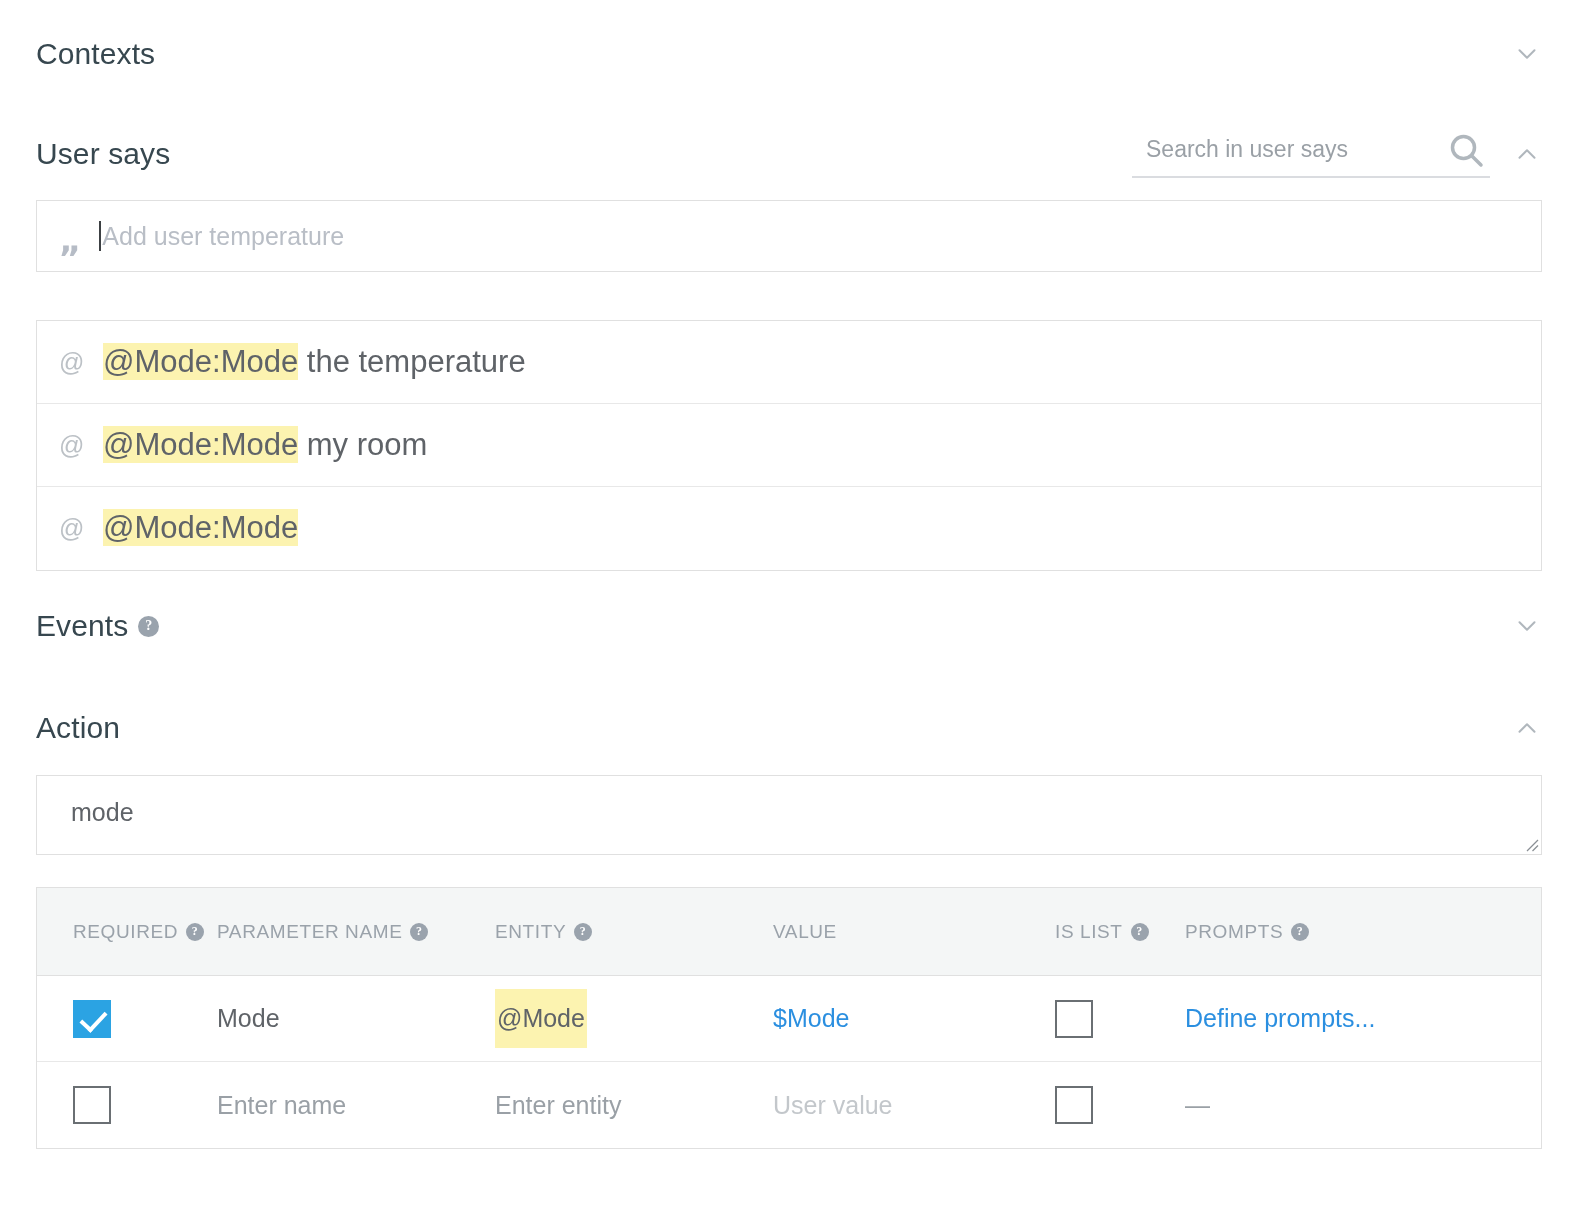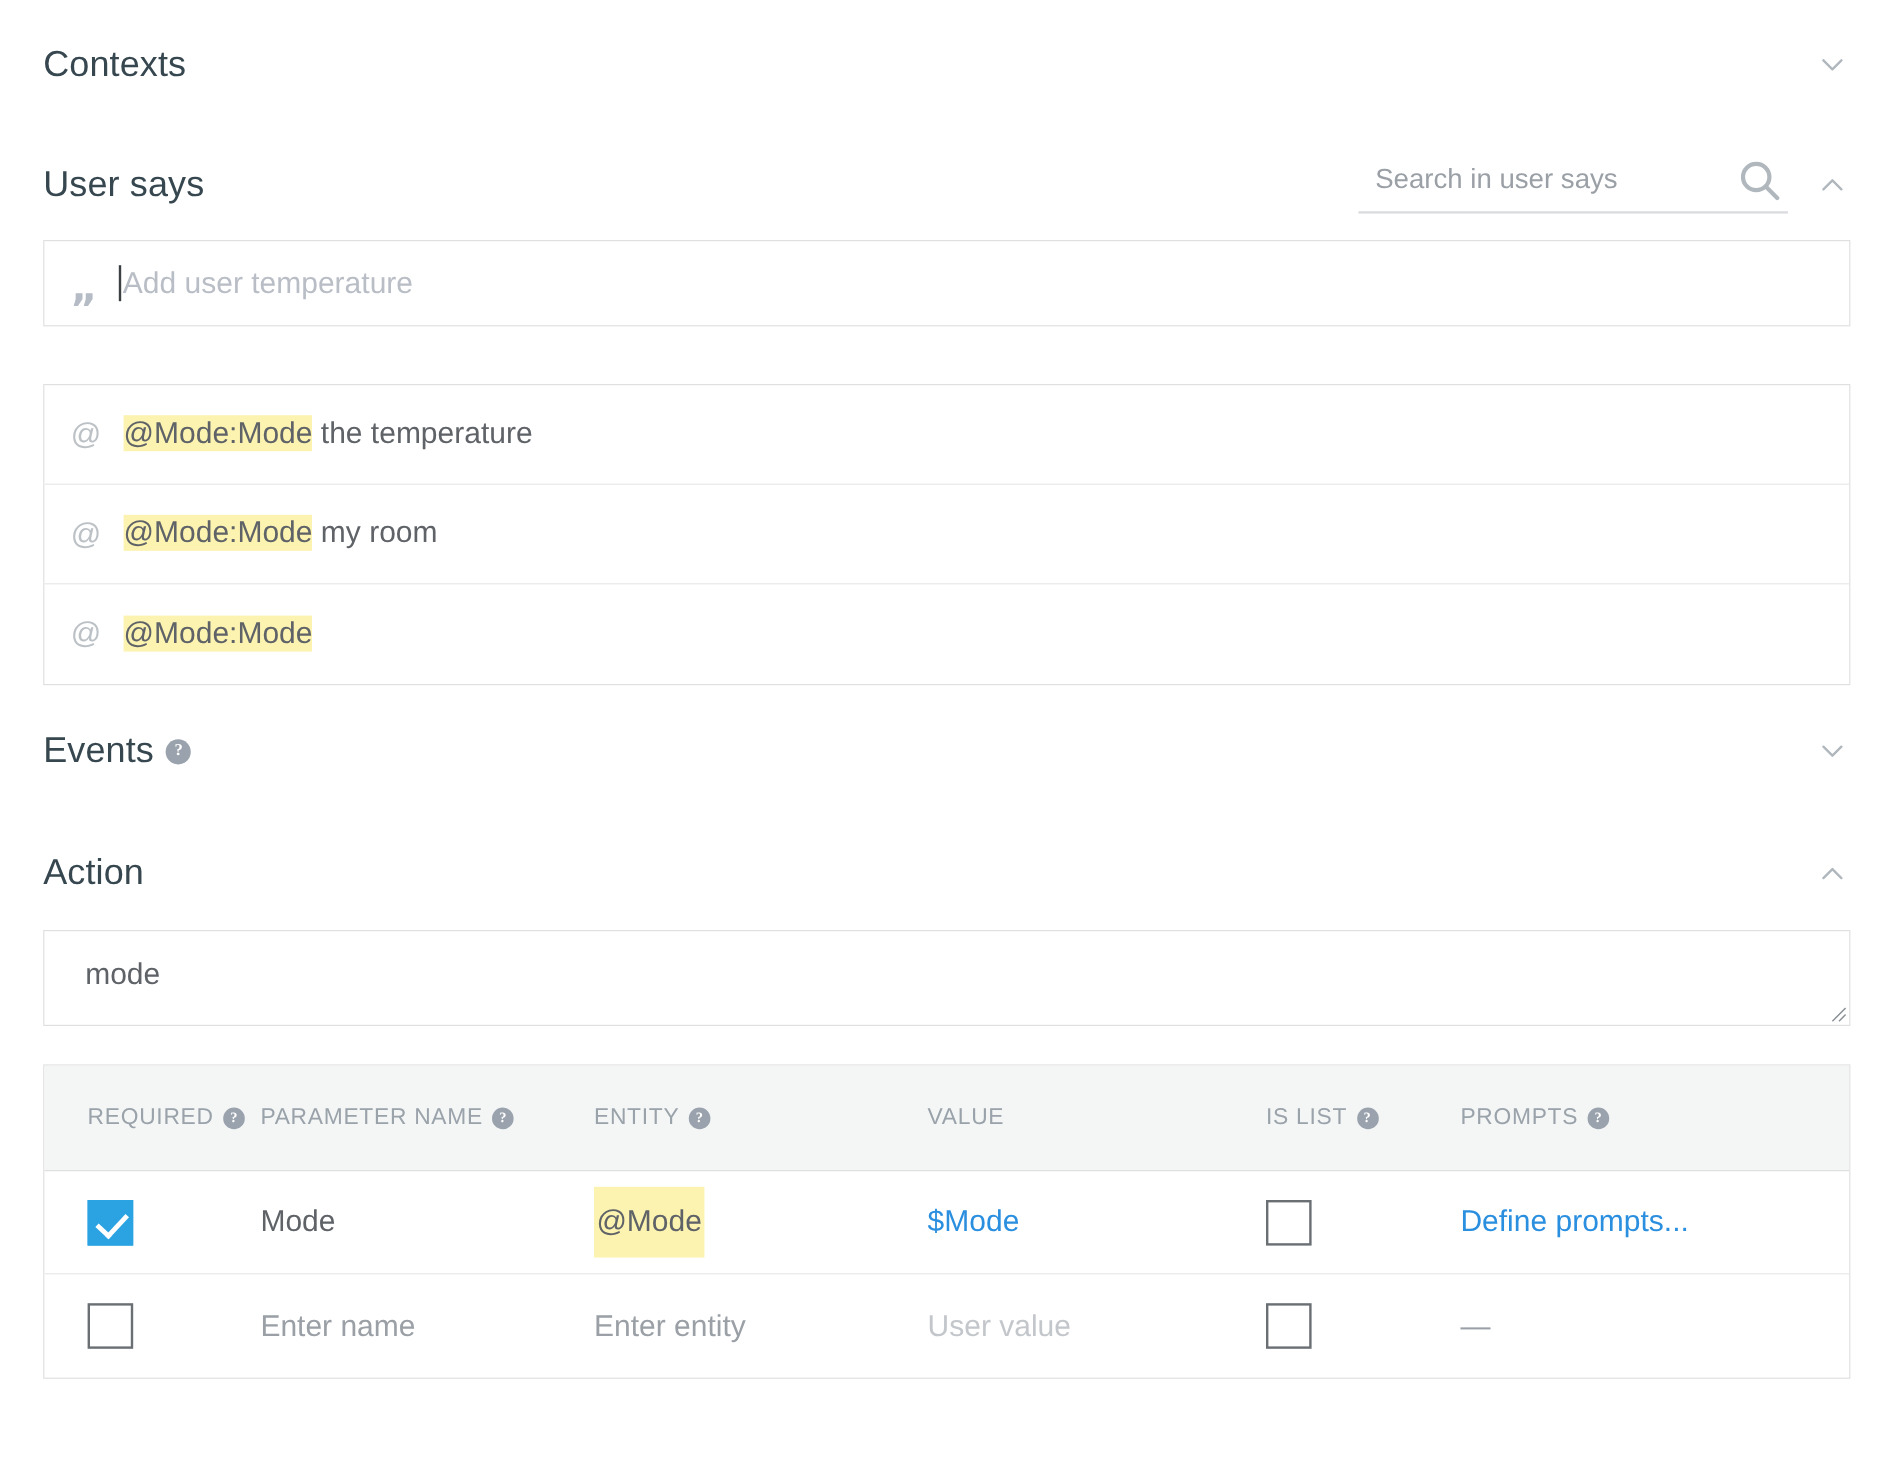--- a/index.html
+++ b/index.html
@@ -165,21 +165,21 @@
   }
   .usersays-item:last-child { border-bottom: none; }
   .at-icon {
     width: 44px;
     flex: none;
     font-size: 25px;
     color: #bcc1c6;
     line-height: 1;
   }
   .utterance {
-    font-size: 25px;
+    font-size: 31px;
     color: #5f6368;
     line-height: 1.1;
     white-space: nowrap;
   }
   .hl {
     background: #fcf3b0;
     padding: 1px 0;
   }
 
   
@@ -247,21 +247,21 @@
     border-bottom: 1px solid #e8e8e8;
   }
   .params-row:last-child { border-bottom: none; }
 
   .col { display: flex; align-items: center; flex: none; }
   .c-required  { width: 180px; padding-left: 36px; }
   .c-param     { width: 278px; }
   .c-entity    { width: 278px; }
   .c-value     { width: 282px; }
   .c-islist    { width: 130px; }
-  .c-prompts   { flex: 1 1 auto; margin-left: 32px; }
+  .c-prompts   { flex: 1 1 auto; }
 
   .th {
     font-size: 19px;
     letter-spacing: 0.6px;
     color: #9aa2aa;
     text-transform: uppercase;
     white-space: nowrap;
     display: flex;
     align-items: center;
   }

